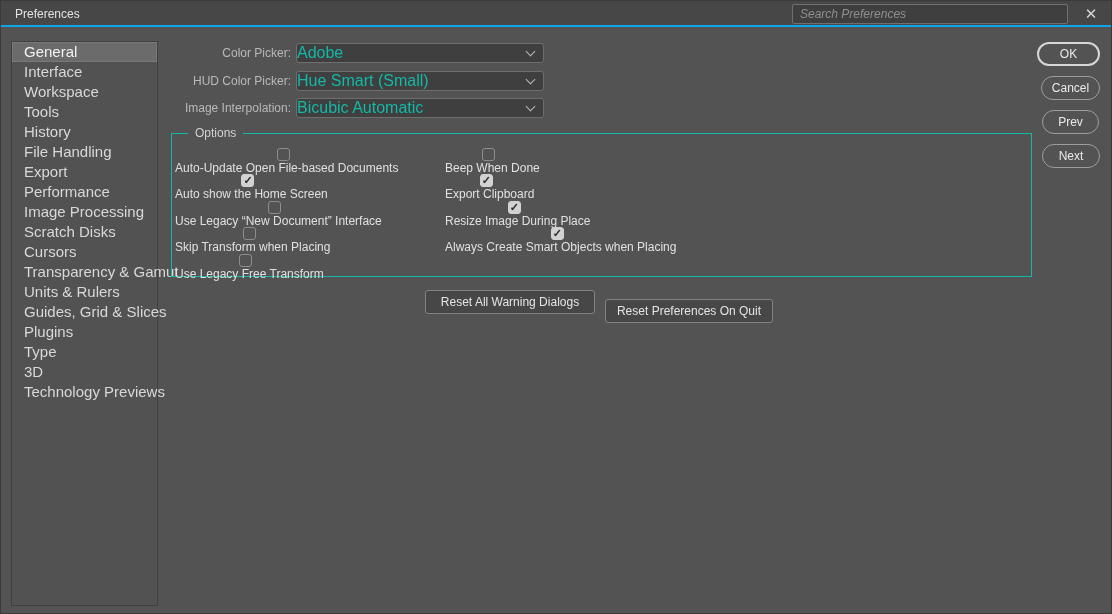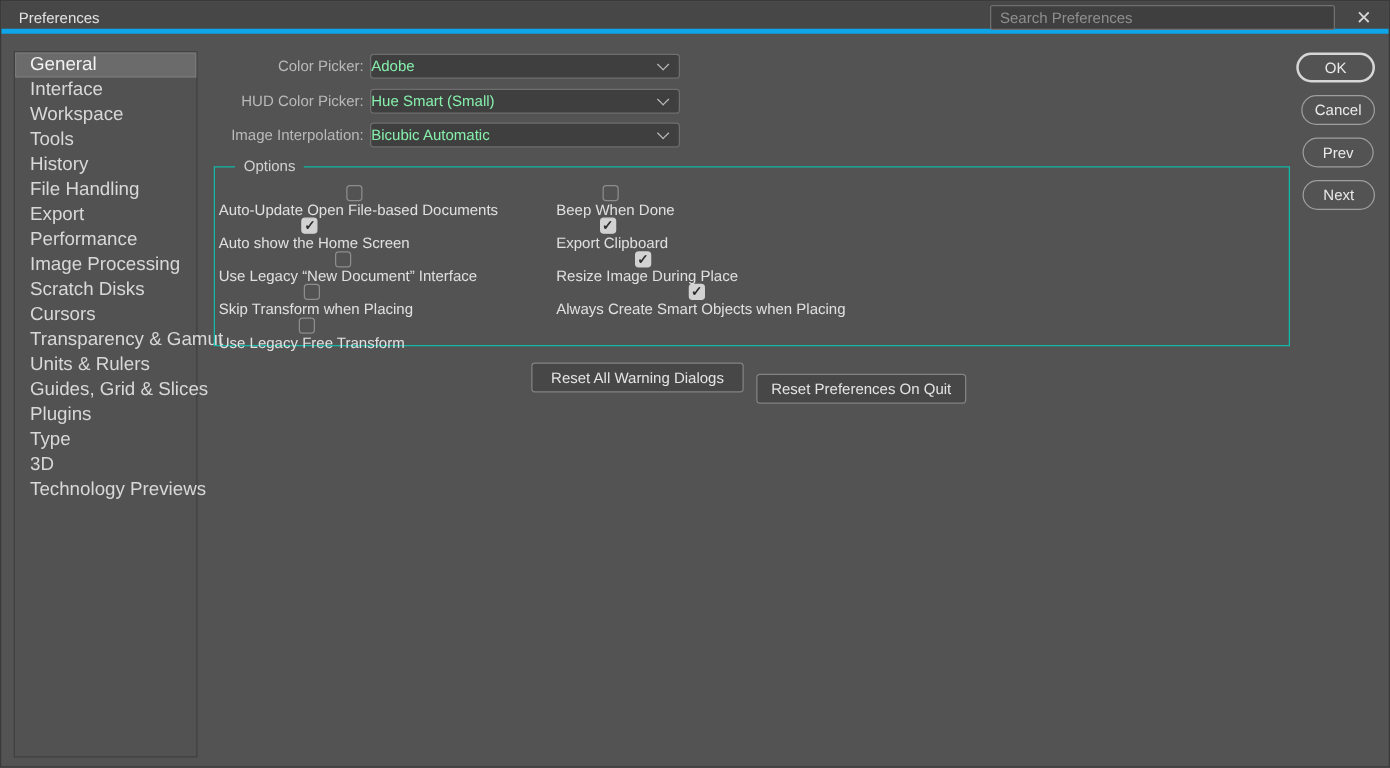--- a/index.html
+++ b/index.html
@@ -10,31 +10,32 @@
     font-family:"Liberation Sans", sans-serif;
     color:#dedede;
     overflow:hidden;
     border:1px solid #3a3a3a;
   }
 
   
   .titlebar {
     position:absolute; top:0; left:0; right:0; height:26px;
     background:#474747;
-    border-bottom:4px solid #0ea5e9;
+    border-bottom:2px solid #0ea5e9;
   }
   .title-text {
     position:absolute; left:14px; top:0; line-height:26px;
     font-size:12px; color:#e2e2e2;
   }
   .search-box {
     position:absolute; left:791px; top:3px; width:276px; height:20px;
     background:#3f3f3f; border:1px solid #707070; border-radius:2px;
     color:#cccccc; font-size:12px; padding:0 7px; outline:none;
     font-family:"Liberation Sans", sans-serif;
+    font-style:italic;
   }
   .search-box::placeholder { color:#8f8f8f; opacity:1; }
   .close-btn {
     position:absolute; right:6px; top:0; width:28px; height:26px;
     display:flex; align-items:center; justify-content:center;
     font-size:15px; color:#d6d6d6; cursor:pointer;
   }
 
   
   .sidebar {
@@ -55,21 +56,21 @@
   .picker-row .lbl {
     position:absolute; left:40px; width:250px; text-align:right;
     font-size:12px; color:#b9b9b9; line-height:20px;
   }
   .dropdown {
     position:absolute; left:295px; width:248px; height:20px;
     background:#3f3f3f; border:1px solid #6e6e6e; border-radius:3px;
     display:flex; align-items:center; cursor:pointer;
   }
   .dropdown .val {
-    flex:1; font-size:12px; color:#86efac;
+    flex:1; font-size:16px; color:#14b8a6;
     line-height:18px; white-space:nowrap;
   }
   .chev {
     width:7px; height:7px; margin-right:9px; margin-top:-4px;
     border-right:1.5px solid #b8b8b8; border-bottom:1.5px solid #b8b8b8;
     transform:rotate(45deg); flex:none;
   }
   #row-0 { top:42px; } #row-1 { top:70px; } #row-2 { top:97px; }
 
   

